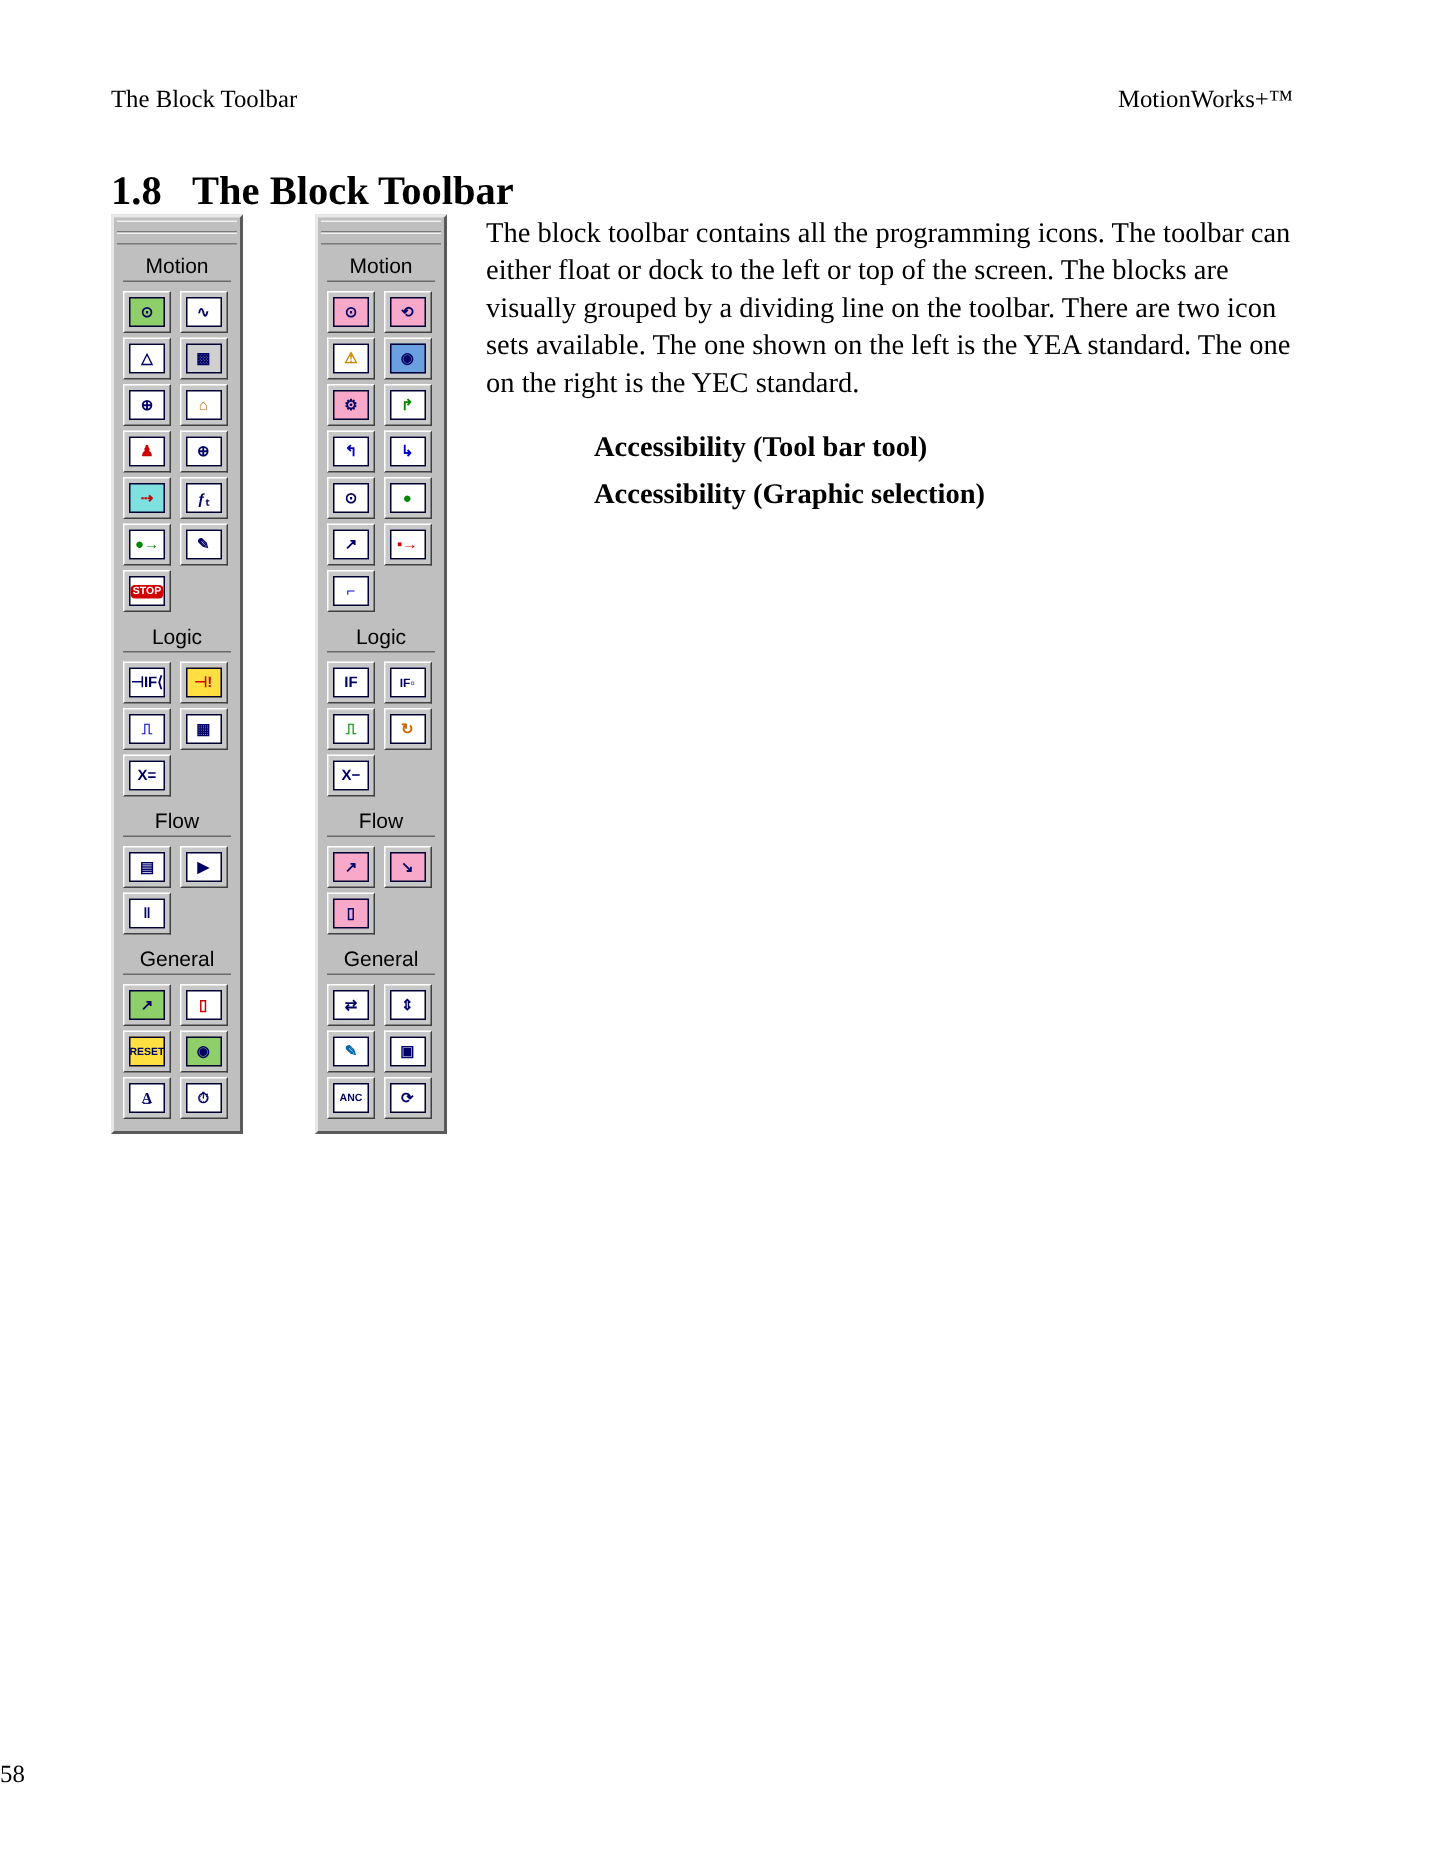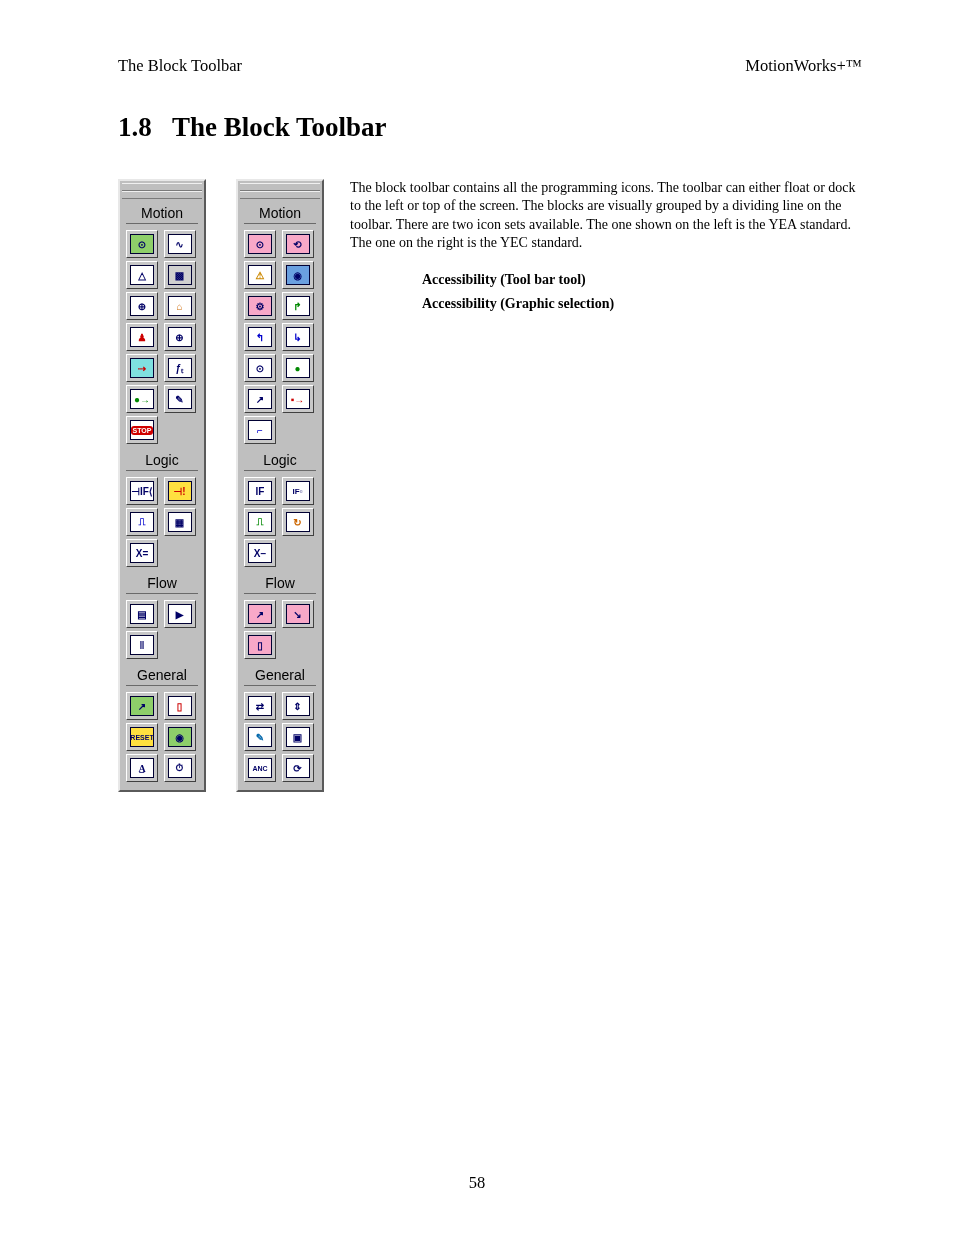--- a/index.html
+++ b/index.html
@@ -1,43 +1,43 @@
 <!DOCTYPE html>
 <html><head>
 <meta charset="utf-8">
 <style>
 html,body{margin:0;padding:0;background:#fff;font-family:"Times New Roman",Times,serif;color:#000}
-.page{width:954px;height:1235px;position:relative;margin:0 auto;box-sizing:border-box;padding:56px 92px 0 118px}
+.page{width:954px;height:1235px;position:relative;margin:0 auto;box-sizing:border-box;padding:56px 92px 0 74px}
 .header-row{display:flex;justify-content:space-between;font-size:16.5px;margin-bottom:36px}
-.section-title{font-size:27px;font-weight:700;margin-bottom:36px}
+.section-title{font-size:27px;font-weight:700;}
 .body-row{display:flex;align-items:flex-start;gap:26px}
-.toolbars{display:flex;gap:30px}
+.toolbars{display:flex;gap:48px}
 .toolbar{width:88px;background:#bfbfbf;border-top:2px solid #e8e8e8;border-left:2px solid #e8e8e8;border-right:2px solid #5a5a5a;border-bottom:2px solid #5a5a5a;box-sizing:border-box;padding-bottom:6px}
 .grip{height:6px;border-top:1px solid #f0f0f0;border-bottom:1px solid #7a7a7a;margin:2px 2px 0 2px}
 .grip+.grip{margin-top:0}
 .section-label{font-family:Tahoma,Arial,sans-serif;font-size:14px;text-align:center;margin:6px 0 2px 0;color:#000}
 .section-underline{height:1px;background:#6a6a6a;margin:0 6px 4px 6px}
 .icon-grid{display:grid;grid-template-columns:1fr 1fr;gap:3px;padding:2px 6px}
 .icon-btn{width:32px;height:28px;background:#c8c8c8;border-top:1px solid #fff;border-left:1px solid #fff;border-right:1px solid #404040;border-bottom:1px solid #404040;box-sizing:border-box;position:relative;display:flex;align-items:center;justify-content:center;overflow:hidden}
 .icon-btn .inner{width:24px;height:20px;border:1px solid #000033;box-sizing:border-box;display:flex;align-items:center;justify-content:center}
 .g-green{background:#8ecf6a}
 .g-white{background:#fff}
 .g-cyan{background:#7fe0e0}
 .g-yellow{background:#ffe040}
 .g-blue{background:#6aa0e0}
 .g-pink{background:#f8a8c8}
 .g-grey{background:#d0d0d0}
 .sym{font-family:Arial,sans-serif;font-size:10px;font-weight:700;color:#000066}
 .empty-slot{width:32px;height:28px}
-.text-col{flex:1;font-size:14px;line-height:1.32}
+.text-col{flex:1;font-size:19px;line-height:1.32}
 .para{margin:0 0 18px 0}
 .subhead{font-weight:700;margin:6px 0 6px 72px}
 .bullet-line{margin:0 0 14px 102px;text-indent:-14px}
 .bullet-dot{display:inline-block;width:14px}
-.page-num{position:absolute;bottom:42px;left:0;right:0;text-align:center;font-size:16.5px}
+.page-num{position:absolute;bottom:42px;left:0;right:0;text-align:left;font-size:16.5px}
 </style>
 </head>
 <body>
 
 <div class="page">
   <div class="header-row">
     <span>The Block Toolbar</span>
     <span>MotionWorks+™</span>
   </div>
 

